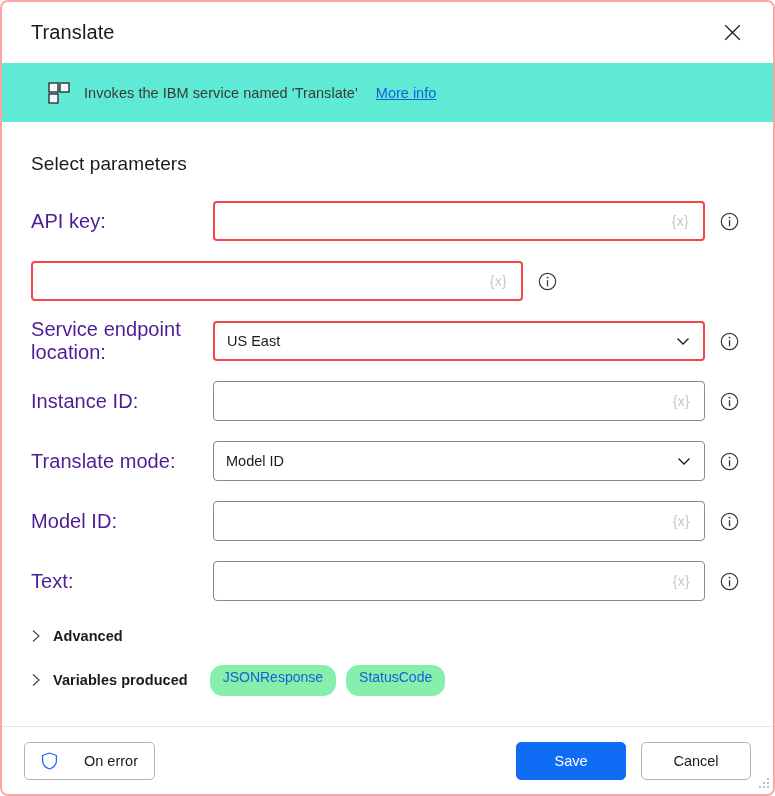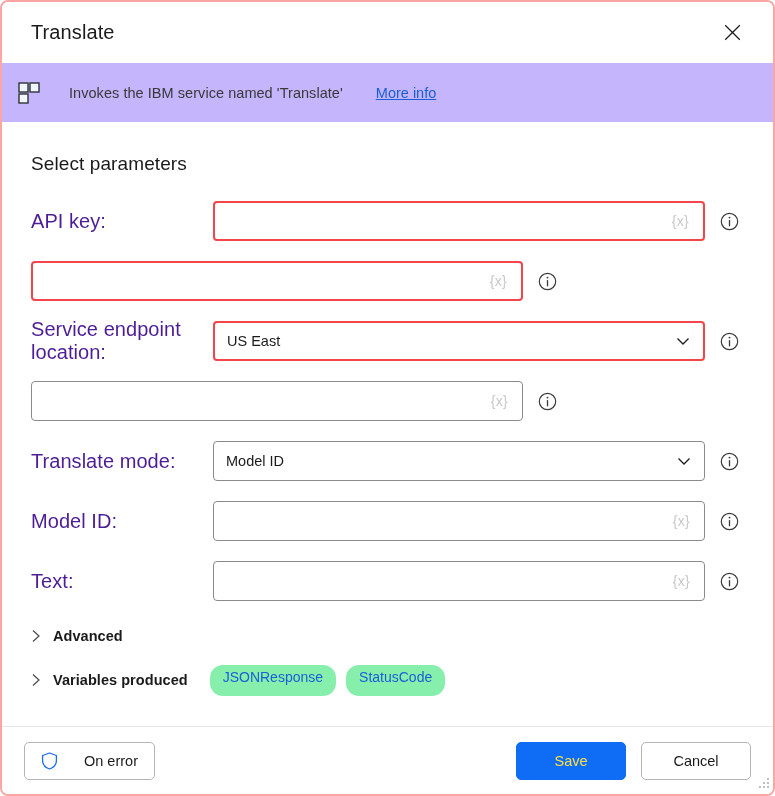--- a/index.html
+++ b/index.html
@@ -50,26 +50,26 @@
     justify-content: center;
     border-radius: 4px;
     cursor: pointer;
     color: #1b1b1b;
   }
 
   
   .banner {
     flex: 0 0 59px;
     height: 59px;
-    background: #c4b5fd;
-    display: flex;
-    align-items: center;
-    padding: 0 16px;
-    box-sizing: border-box;
-    gap: 29px;
+    background: #5eead4;
+    display: flex;
+    align-items: center;
+    padding: 0 46px;
+    box-sizing: border-box;
+    gap: 14px;
   }
   .banner-icon {
     width: 22px;
     height: 22px;
     flex: 0 0 22px;
     display: block;
   }
   .banner-text {
     font-size: 14.5px;
     color: #393939;
@@ -231,21 +231,21 @@
   .shield-icon {
     width: 17px;
     height: 18px;
     display: block;
     color: #1a6bf2;
   }
   .footer-spacer { flex: 1 1 auto; }
   .btn-save {
     background: #0f6cf5;
     border: 1px solid #0f6cf5;
-    color: #fde047;
+    color: #ffffff;
     width: 110px;
     margin-right: 15px;
   }
   .btn-cancel { width: 110px; }
 
   
   .resize-grip {
     position: absolute;
     right: 3px;
     bottom: 3px;
@@ -317,20 +317,21 @@
         </svg>
       </div>
       <svg class="info-icon" viewBox="0 0 19 19">
         <circle cx="9.5" cy="9.5" r="8.2" fill="none" stroke="currentColor" stroke-width="1.2"></circle>
         <circle cx="9.5" cy="5.6" r="0.95" fill="currentColor"></circle>
         <path d="M9.5 8.1 v6.2" stroke="currentColor" stroke-width="1.3" fill="none"></path>
       </svg>
     </div>
 
     <div class="field-row">
+      <div class="field-label">Instance ID:</div>
       <div class="field-control">
         <span class="field-value"></span>
         <span class="field-placeholder">{x}</span>
       </div>
       <svg class="info-icon" viewBox="0 0 19 19">
         <circle cx="9.5" cy="9.5" r="8.2" fill="none" stroke="currentColor" stroke-width="1.2"></circle>
         <circle cx="9.5" cy="5.6" r="0.95" fill="currentColor"></circle>
         <path d="M9.5 8.1 v6.2" stroke="currentColor" stroke-width="1.3" fill="none"></path>
       </svg>
     </div>

